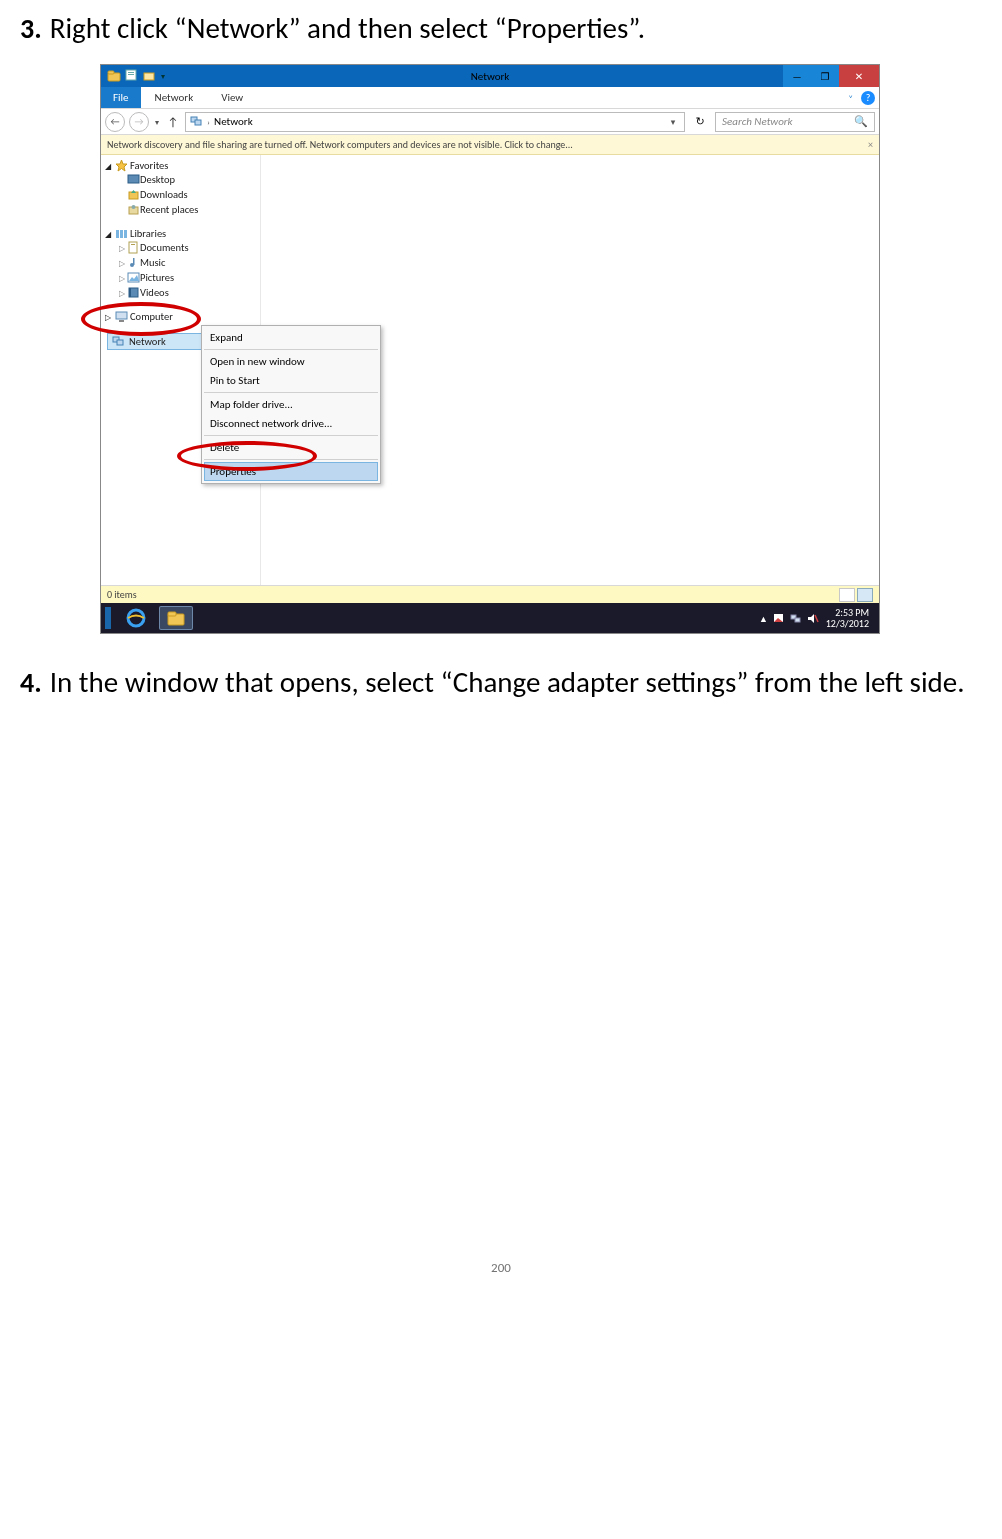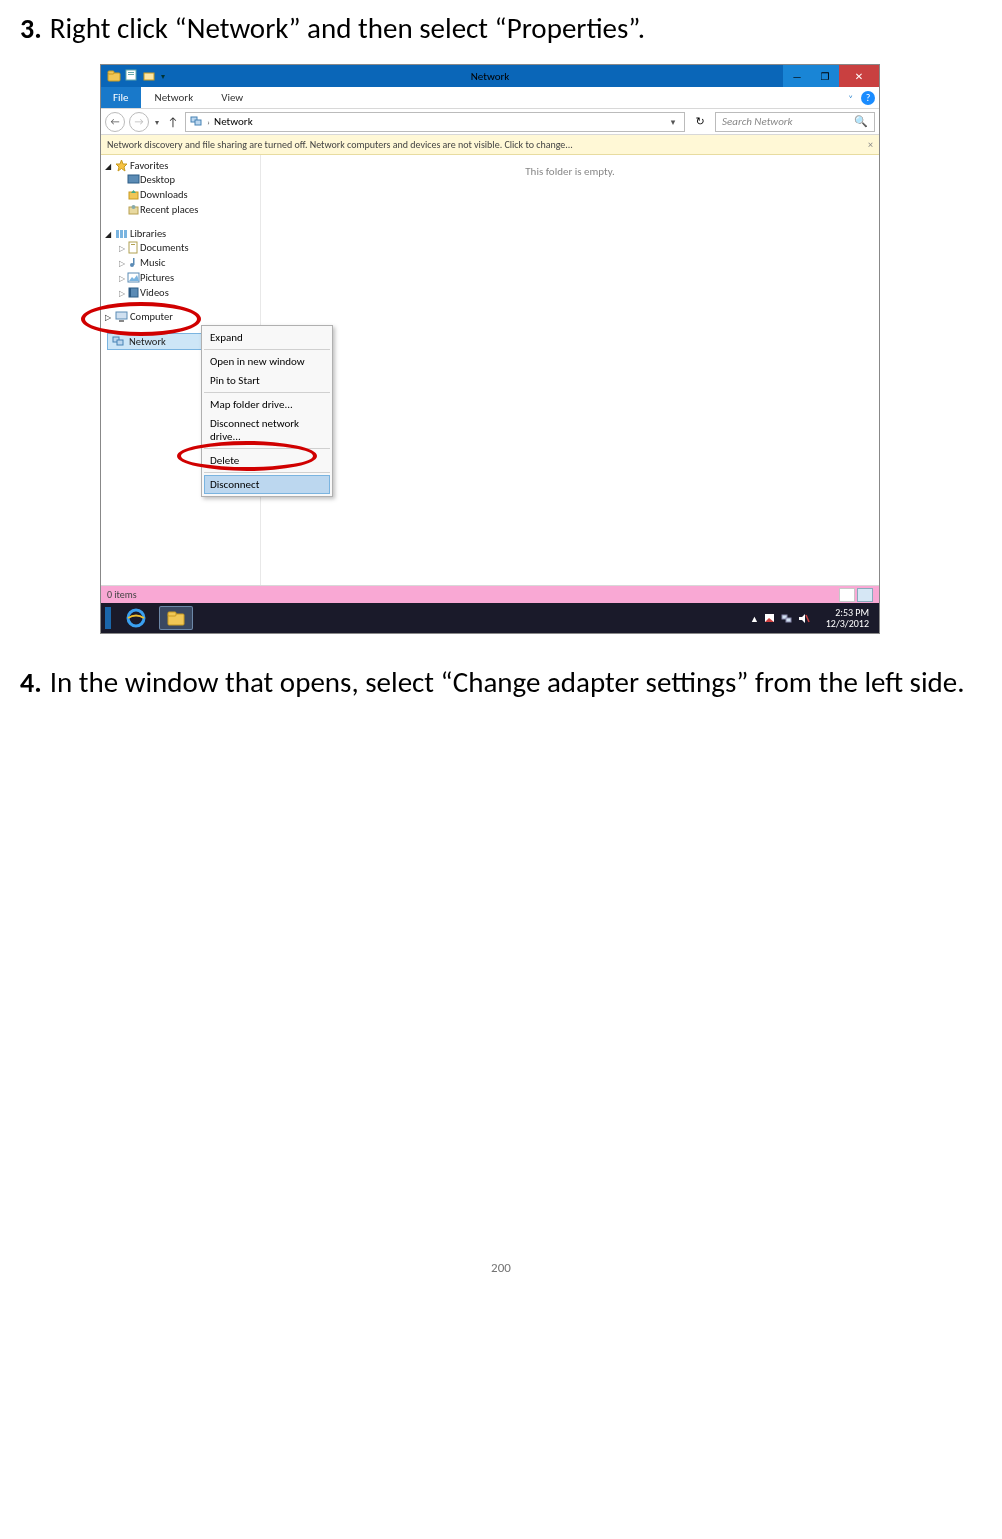--- a/index.html
+++ b/index.html
@@ -100,50 +100,50 @@
     background:#cde6f7;
     border:1px solid #7ab4e0;
     padding:1px 4px;
     margin: 0 2px;
     font-size:10.5px;
   }
   .filespane { flex:1; position:relative;}
   .emptymsg { text-align:center; padding-top:10px; color:#888; font-size:11px;}
   
   .ctxmenu {
-    position:absolute; left:100px; top:260px; width:132px;
+    position:absolute; left:100px; top:260px; width:180px;
     background:#f8f8f8; border:1px solid #b0b0b0; box-shadow:2px 2px 4px rgba(0,0,0,0.25);
     font-size:11px; padding:2px;
   }
   .ctxitem{padding:3px 6px;}
   .ctxsep{border-top:1px solid #d0d0d0;margin:2px 0;}
   .ctxitem.hl{background:#bcd7ef;border:1px solid #7ab4e0;padding:2px 5px;}
   
   .oval{position:absolute;border:4px solid #d00000;border-radius:50%;pointer-events:none;}
   .oval1{left:-20px;top:237px;width:120px;height:34px;}
   .oval2{left:76px;top:376px;width:140px;height:30px;}
   
   .statusbar {
     height:18px;border-top:1px solid #d8d8d8;font-size:10px;color:#444;
     display:flex;align-items:center;justify-content:space-between;padding:0 6px;
-    background:#f9a8d4;
+    background:#fef9c3;
   }
   .status-right{display:flex;gap:2px;}
   .view-icon{width:16px;height:14px;border:1px solid #c8c8c8;background:#fff;}
   .view-icon.active{background:#d6e7f5;border-color:#8ab;}
   
   .taskbar { height:30px; background:#1a1a2a; display:flex; align-items:center; justify-content:space-between; padding:0 4px; color:#fff;}
   .tb-left{display:flex;align-items:center;gap:6px;}
   .tb-corner{width:6px;height:22px;background:#1a66aa;margin-right:2px;}
   .tb-icon{width:34px;height:24px;display:flex;align-items:center;justify-content:center;border-radius:2px;}
   .tb-icon.ie{background:transparent;}
   .tb-icon.folder{background:rgba(120,160,200,.35);border:1px solid rgba(160,200,240,.5);}
   .tb-right{display:flex;align-items:center;gap:4px;font-size:10px;}
   .tray-icon{width:13px;height:13px;}
-  .clock{text-align:right;line-height:11px;font-size:10px;margin-left:12px;margin-right:6px;}
+  .clock{text-align:right;line-height:11px;font-size:10px;margin-left:3px;margin-right:6px;}
 
   .page-num{ text-align:center; font-size:13px; margin-top:560px; color:#737373;}
 
 </style>
 </head>
 <body>
 
 <div class="page">
 
   <div class="step">
@@ -335,37 +335,34 @@
                   <rect x="1" y="2" width="6" height="5" fill="#bcd7ef" stroke="#4682b4"></rect>
                   <rect x="5" y="5" width="6" height="5" fill="#bcd7ef" stroke="#4682b4"></rect>
                 </svg>
               </span>
             <span>Network</span>
           </div>
         </div>
 
       </div>
 
-      <div class="filespane">
-        <div class="emptymsg">This folder is empty.</div>
-      </div>
     </div>
 
     <div class="ctxmenu">
       <div class="ctxitem">Expand</div>
       <div class="ctxsep"></div>
       <div class="ctxitem">Open in new window</div>
       <div class="ctxitem">Pin to Start</div>
       <div class="ctxsep"></div>
       <div class="ctxitem">Map folder drive...</div>
       <div class="ctxitem">Disconnect network drive...</div>
       <div class="ctxsep"></div>
       <div class="ctxitem">Delete</div>
       <div class="ctxsep"></div>
-      <div class="ctxitem hl">Disconnect</div>
+      <div class="ctxitem hl">Properties</div>
     </div>
 
     <div class="oval oval1"></div>
     <div class="oval oval2"></div>
 
     <div class="statusbar">
       <span>0 items</span>
       <div class="status-right">
         <div class="view-icon"></div>
         <div class="view-icon active"></div>

